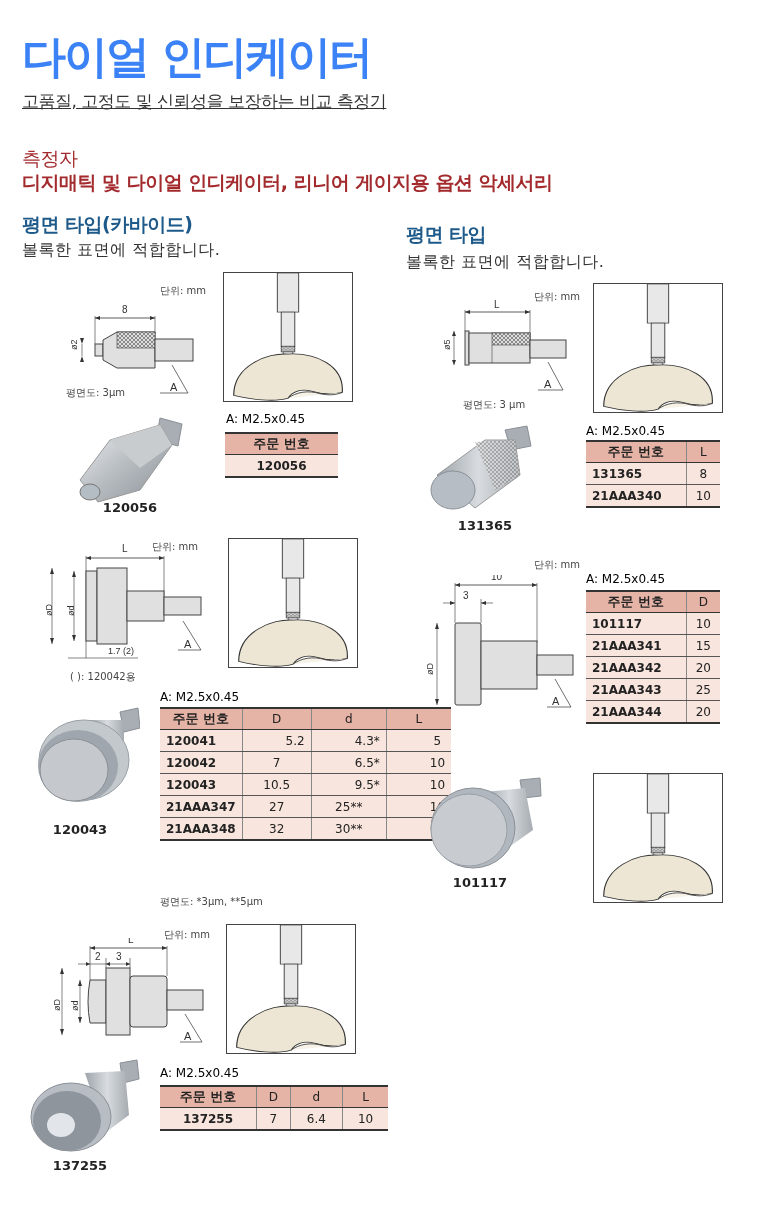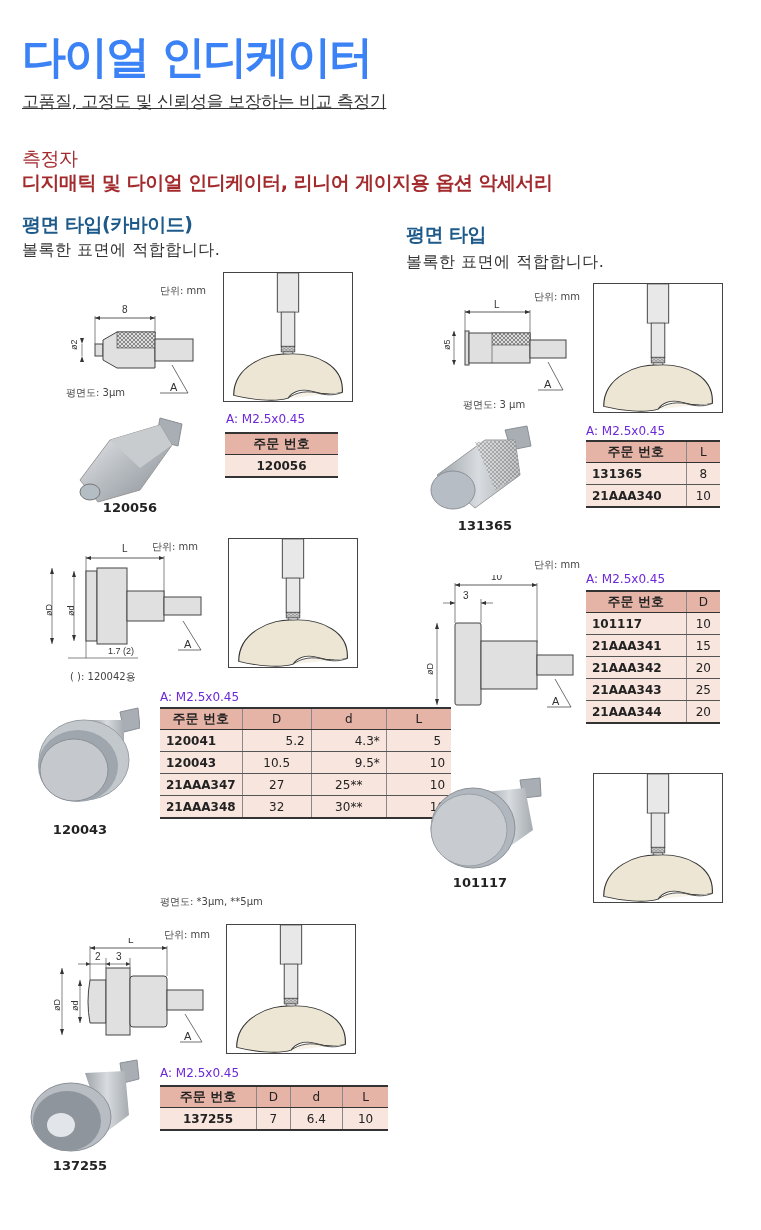--- a/index.html
+++ b/index.html
@@ -7,21 +7,21 @@
          font-family:"DejaVu Sans", "Liberation Sans", sans-serif; color:#222; }
   .abs { position:absolute; }
   .title { left:22px; top:28px; font-size:44px; font-weight:bold; letter-spacing:-2px; color:#3b82f6; }
   .subtitle { left:22px; top:90px; font-size:17px; color:#333; letter-spacing:-0.5px;text-decoration:underline; }
   .red1 { left:22px; top:146px; font-size:19px; font-weight:normal; color:#a32b2e; letter-spacing:-0.5px; }
   .red2 { left:22px; top:170px; font-size:19px; font-weight:bold; color:#a32b2e; letter-spacing:-0.5px; }
   .sec-title { font-size:19px; font-weight:bold; color:#1d5a8a; letter-spacing:-0.5px; }
   .sec-desc { font-size:16px; color:#333; letter-spacing:0.5px; }
   .unit { font-size:10px; color:#444; }
   .small { font-size:10px; color:#444; }
-  .thread { font-size:12px; color:#6d28d9; }
+  .thread { font-size:12px; color:#000000; }
   .prod-label { font-size:13px; font-weight:bold; color:#222; text-align:center; }
   .diagram-box { border:1.5px solid #444; background:#fff; }
   table.spec { border-collapse:collapse; font-size:12px; }
   table.spec th { background:#e6b4a6; font-weight:bold; font-size:13px; height:20px; padding:0 4px; border-top:2px solid #333; border-bottom:1.5px solid #333; text-align:center; }
   table.spec th.dim { font-weight:normal; font-size:12px; }
   table.spec td { background:#f8e5dd; height:21px; padding:0 6px; border-bottom:1px solid #555; }
   table.spec tr:last-child td { border-bottom:2px solid #333; }
   table.spec td.code { font-weight:bold; text-align:left; }
   table.spec td.codec { font-weight:bold; text-align:center; }
   table.spec td.num { text-align:center; }
@@ -216,20 +216,26 @@
     <th style="width:88px">주문 번호</th>
     <th class="dim">D</th>
     <th class="dim">d</th>
     <th class="dim">L</th>
   </tr>
   <tr>
     <td class="code">120041</td>
     <td class="numr">5.2</td>
     <td class="numr">4.3*</td>
     <td class="numr">5</td>
+  </tr>
+  <tr>
+    <td class="code">120042</td>
+    <td class="num">7</td>
+    <td class="numr">6.5*</td>
+    <td class="numr">10</td>
   </tr>
   <tr>
     <td class="code">120043</td>
     <td class="num">10.5</td>
     <td class="numr">9.5*</td>
     <td class="numr">10</td>
   </tr>
   <tr>
     <td class="code">21AAA347</td>
     <td class="num">27</td>

